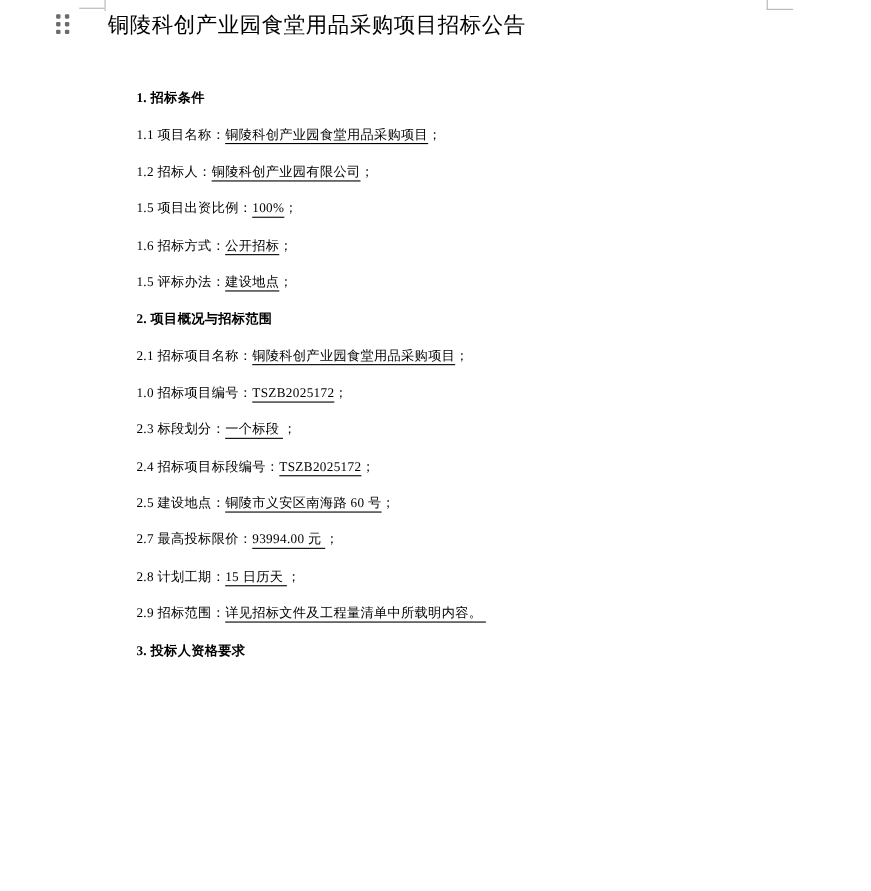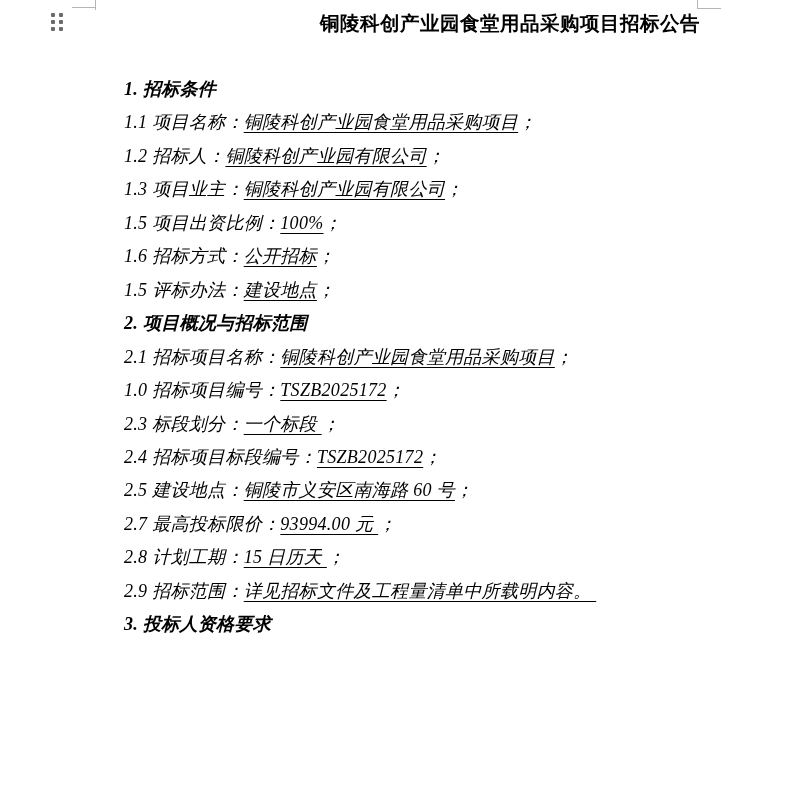--- a/index.html
+++ b/index.html
@@ -24,34 +24,33 @@
   
   .crop{position:absolute;background:#b5b5b5;}
   .crop.tl-h{left:72px;top:7px;width:23px;height:1px;}
   .crop.tl-v{left:95px;top:0;width:1px;height:10px;}
   .crop.tr-v{left:697px;top:0;width:1px;height:9px;}
   .crop.tr-h{left:697px;top:8px;width:24px;height:1px;}
 
   .content{position:absolute;left:62px;top:0;width:638px;}
 
   .doc-title{
-    font-size:19.5px;font-weight:bold;line-height:28px;
-    text-align:right;padding-left:36px;
+    font-size:19.5px;font-weight:normal;line-height:28px;
+    text-align:left;padding-left:36px;
     margin:10px 0 35px 0;
     letter-spacing:0.5px;
   }
 
   .line{
     margin:0;
-    font-size:18px;
+    font-size:12px;
     line-height:33.45px;
     text-indent:62px;
     text-align:justify;
     letter-spacing:0.3px;
-    font-style:italic;
   }
   .line.heading{font-weight:bold;}
   .u{
     text-decoration:underline;
     text-decoration-thickness:1px;
     text-underline-offset:4px;
     white-space:pre-wrap;
   }
   .lbl{white-space:pre-wrap;}
   .sfx{white-space:pre-wrap;}
@@ -74,21 +73,20 @@
   <div class="crop tl-v"></div>
   <div class="crop tr-v"></div>
   <div class="crop tr-h"></div>
 
   <div class="content">
     <div class="doc-title">铜陵科创产业园食堂用品采购项目招标公告</div>
     <div id="doc-body">
         <p class="line heading">1. 招标条件</p>
         <p class="line"><span class="lbl">1.1 项目名称：</span><span class="u">铜陵科创产业园食堂用品采购项目</span><span class="sfx">；</span></p>
         <p class="line"><span class="lbl">1.2 招标人：</span><span class="u">铜陵科创产业园有限公司</span><span class="sfx">；</span></p>
-        <p class="line"><span class="lbl">1.3 项目业主：</span><span class="u">铜陵科创产业园有限公司</span><span class="sfx">；</span></p>
         <p class="line"><span class="lbl">1.5 项目出资比例：</span><span class="u">100%</span><span class="sfx">；</span></p>
         <p class="line"><span class="lbl">1.6 招标方式：</span><span class="u">公开招标</span><span class="sfx">；</span></p>
         <p class="line"><span class="lbl">1.5 评标办法：</span><span class="u">建设地点</span><span class="sfx">；</span></p>
         <p class="line heading">2. 项目概况与招标范围</p>
         <p class="line"><span class="lbl">2.1 招标项目名称：</span><span class="u">铜陵科创产业园食堂用品采购项目</span><span class="sfx">；</span></p>
         <p class="line"><span class="lbl">1.0 招标项目编号：</span><span class="u">TSZB2025172</span><span class="sfx">；</span></p>
         <p class="line"><span class="lbl">2.3 标段划分：</span><span class="u">一个标段 </span><span class="sfx">；</span></p>
         <p class="line"><span class="lbl">2.4 招标项目标段编号：</span><span class="u">TSZB2025172</span><span class="sfx">；</span></p>
         <p class="line"><span class="lbl">2.5 建设地点：</span><span class="u">铜陵市义安区南海路 60 号</span><span class="sfx">；</span></p>
         <p class="line"><span class="lbl">2.7 最高投标限价：</span><span class="u">93994.00 元 </span><span class="sfx">；</span></p>

